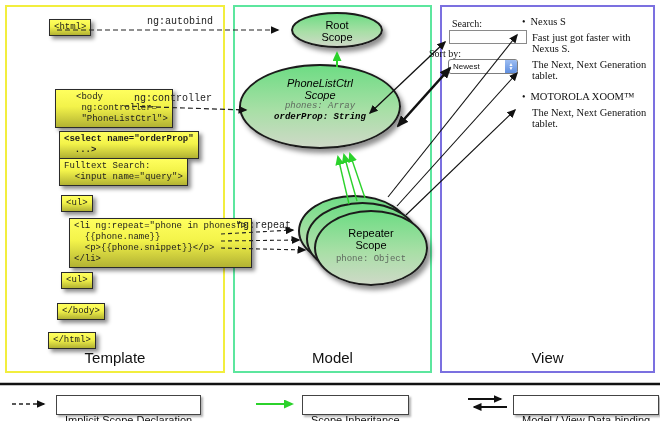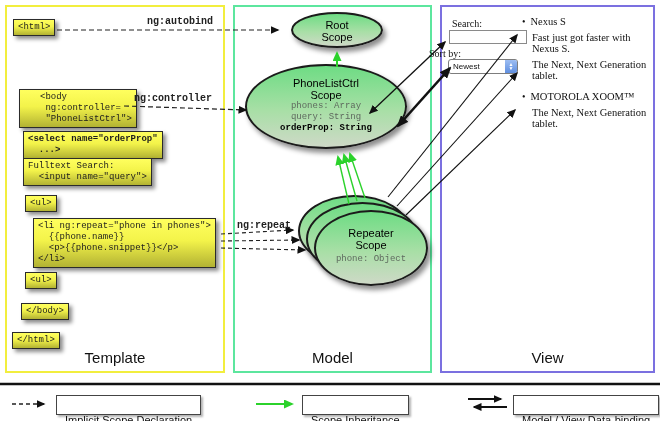--- a/index.html
+++ b/index.html
@@ -20,25 +20,25 @@
   .col-model{left:233px;width:199px;border-color:var(--model-border);}
   .col-view{left:440px;width:215px;border-color:var(--view-border);}
   .col-label{position:absolute;bottom:5px;left:0;right:0;text-align:center;
              font-size:15px;color:#111;}
 
   
   .codebox{position:absolute;font-family:"Liberation Mono",monospace;font-size:9px;
            line-height:11px;color:#1c1c1c;white-space:pre;padding:2px 4px;
            border:1px solid #2b2b2b;
            background:linear-gradient(to bottom,#ffff5e 0%,#f3f34a 45%,#b2b233 100%);
-           box-shadow:3px 3px 4px rgba(0,0,0,0.45);z-index:3;}
+           box-shadow:3px 3px 4px rgba(0,0,0,0.45);z-index:3;margin-left:36px;}
   .codebox.bold{font-weight:bold;}
 
   
-  .nglabel{position:absolute;font-family:"Liberation Mono",monospace;font-weight:bold;
+  .nglabel{position:absolute;font-family:"Liberation Mono",monospace;font-weight:normal;
            font-size:10px;color:#222;z-index:3;}
 
   
   .scope{position:absolute;border:2px solid #1b1b1b;border-radius:50%;
          background:linear-gradient(to bottom,#6edc84 0%,#a8dfa6 55%,#ced9c7 100%);
          box-shadow:3px 4px 5px rgba(0,0,0,0.45);z-index:2;text-align:center;}
   .scope-title{font-size:11px;line-height:12px;color:#000;white-space:pre;}
   .scope-prop{font-family:"Liberation Mono",monospace;font-size:9px;line-height:11px;color:#5e6a5e;}
   .scope-prop.boldprop{font-weight:bold;color:#000;}
 
@@ -98,25 +98,24 @@
 
   <div class="nglabel" style="left:147px;top:16px;">ng:autobind</div>
   <div class="nglabel" style="left:134px;top:93px;">ng:controller</div>
   <div class="nglabel" style="left:237px;top:220px;">ng:repeat</div>
 
   <div class="scope" style="left:291px;top:12px;width:92px;height:36px;padding-top:5px;">
     <div class="scope-title">Root
 Scope</div>
   </div>
 
-  <div class="scope" style="left:245px;top:64px;width:162px;height:85px;padding-top:11px;">
+  <div class="scope" style="left:239px;top:64px;width:162px;height:85px;padding-top:11px;font-style:italic;">
     <div class="scope-title">PhoneListCtrl
 Scope</div>
     <div class="scope-prop">phones: Array</div>
-    <div class="scope-prop">query: String</div>
     <div class="scope-prop boldprop">orderProp: String</div>
   </div>
 
   <div class="scope" style="left:298px;top:195px;width:112px;height:72px;"></div>
   <div class="scope" style="left:306px;top:202px;width:113px;height:74px;"></div>
   <div class="scope" style="left:314px;top:210px;width:114px;height:76px;padding-top:15px;">
     <div class="scope-title">Repeater
 Scope</div>
     <div class="scope-prop" style="margin-top:3px;">phone: Object</div>
   </div>

